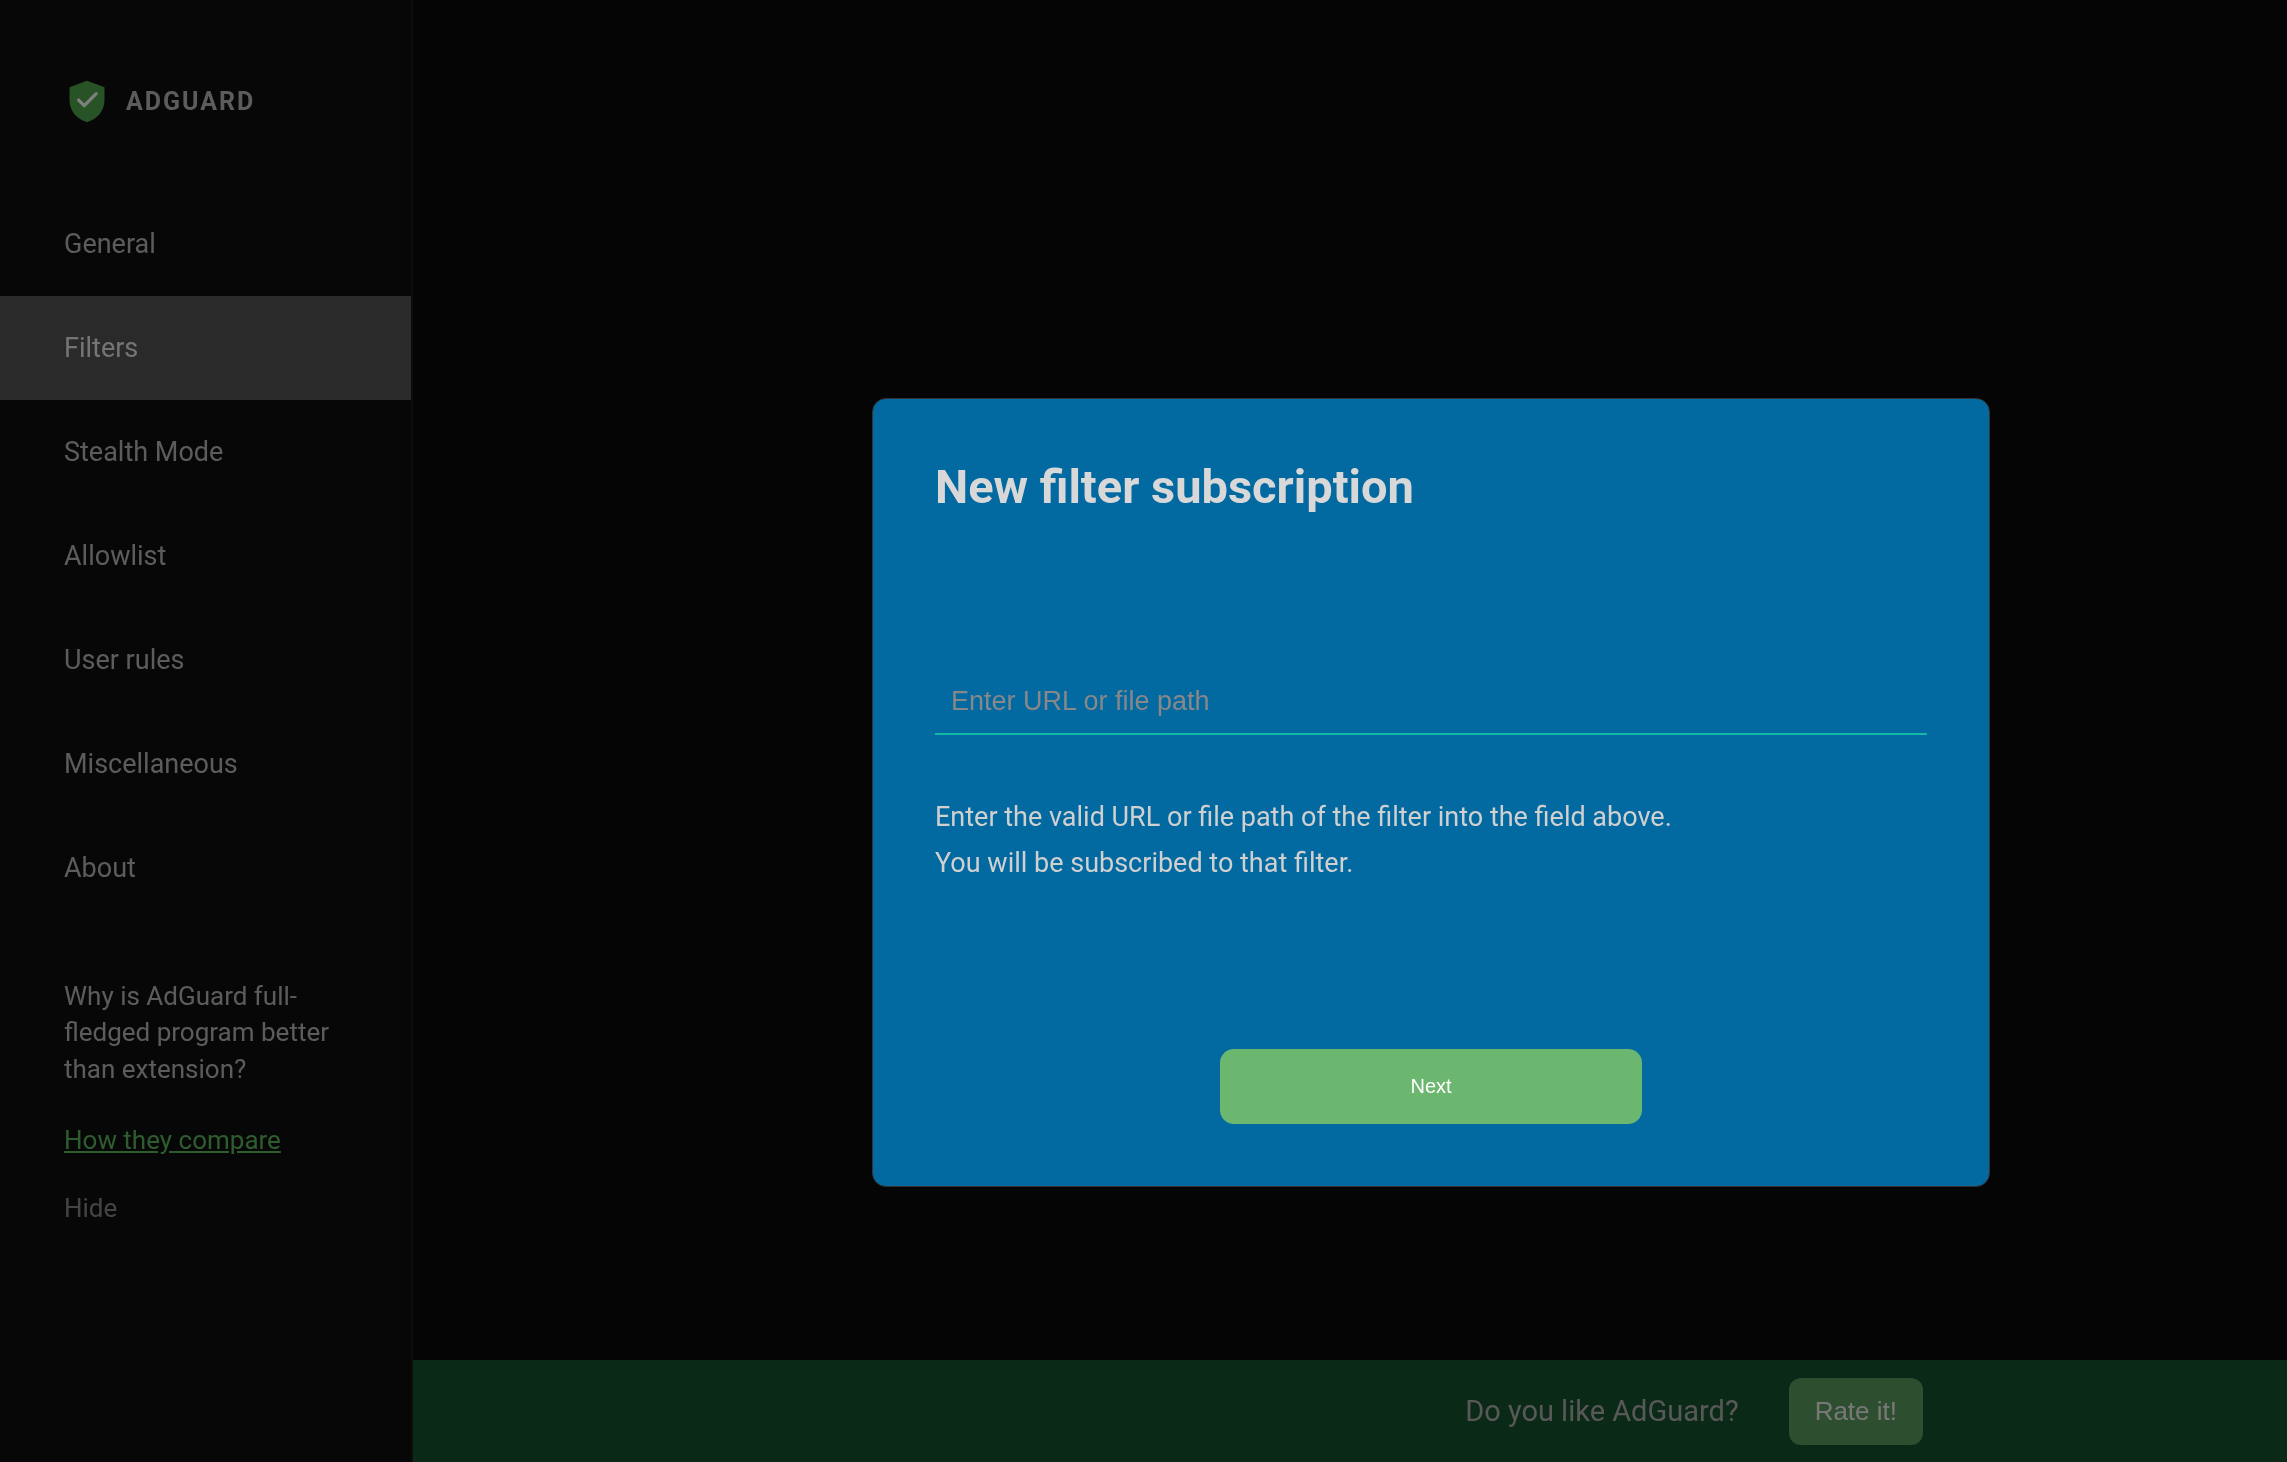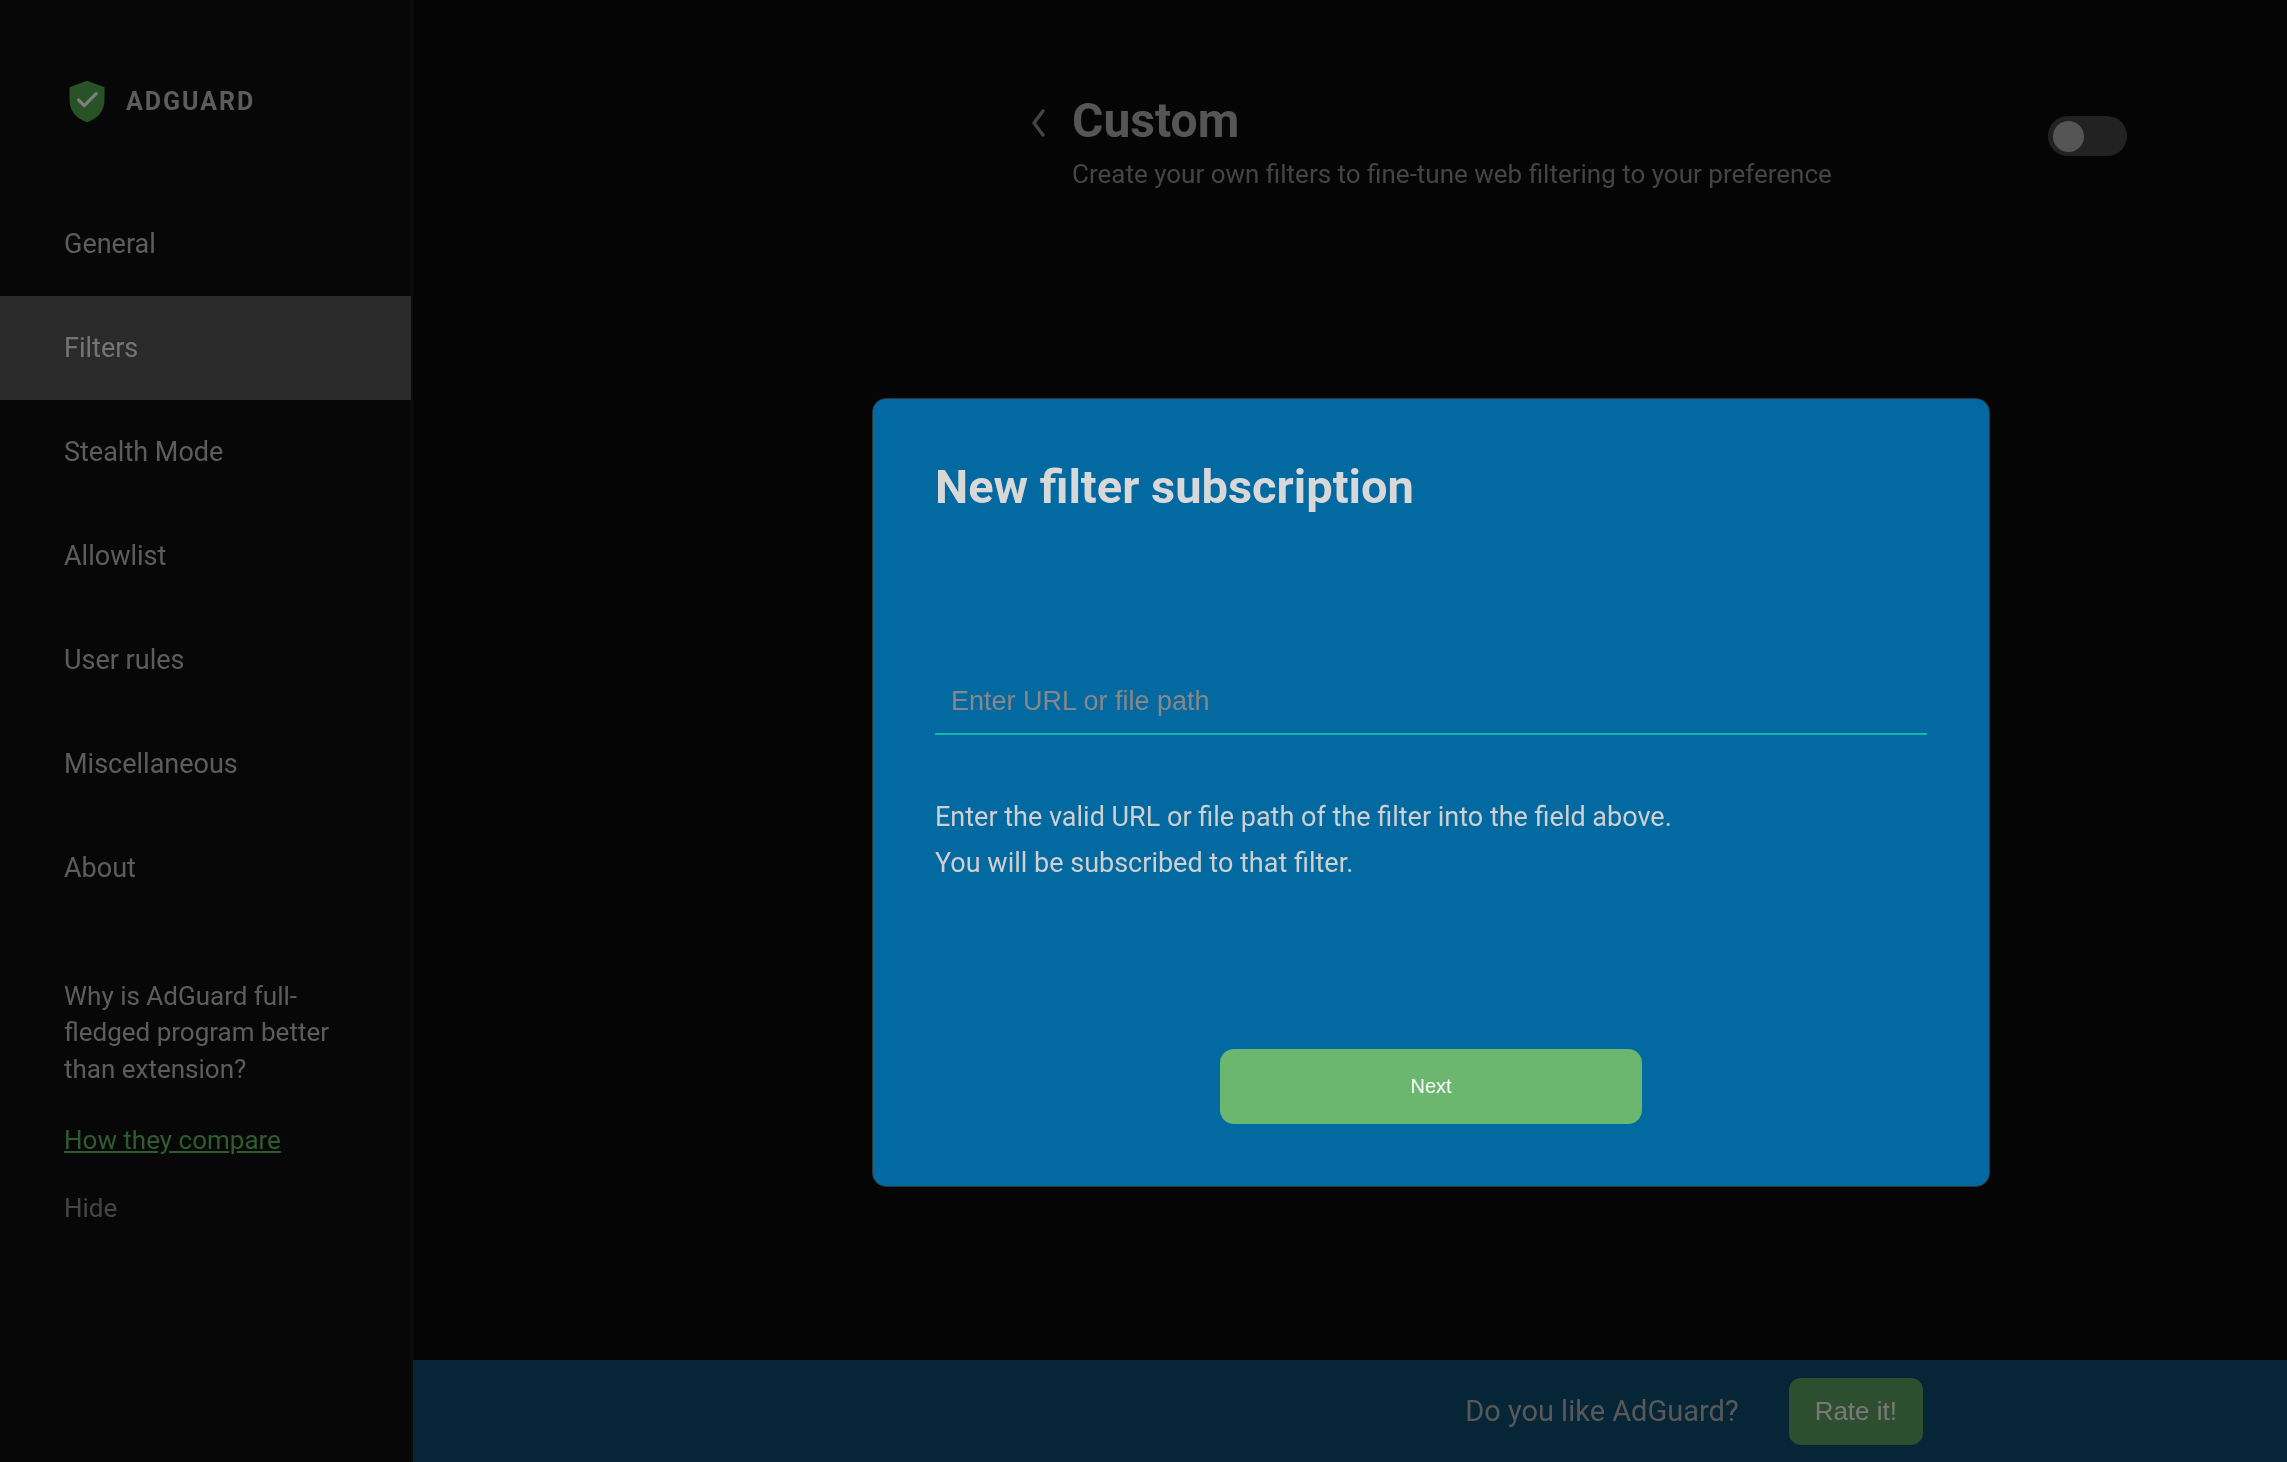--- a/index.html
+++ b/index.html
@@ -164,21 +164,21 @@
       left: 5px;
     }
     
     
     .footer-bar {
       position: absolute;
       bottom: 0;
       left: 0;
       right: 0;
       height: 102px;
-      background: #0c4a6e;
+      background: #14532d;
       display: flex;
       align-items: center;
       justify-content: flex-end;
       padding-right: 364px;
       gap: 34px;
     }
     
     .footer-text {
       color: #b0b0b0;
       font-size: 29px;
@@ -290,38 +290,20 @@
     </div>
 
     <div class="sidebar-promo">
       <div class="promo-text">Why is AdGuard full-fledged program better than extension?</div>
       <div class="promo-link">How they compare</div>
       <div class="hide-link">Hide</div>
     </div>
   </div>
 
   <div class="main-content">
-    <div class="header">
-      <div class="header-left">
-        <div class="back-button">
-          <svg width="22" height="34" viewBox="0 0 22 34">
-            <path d="M15 5 L6 17 L15 29" stroke="#888" stroke-width="3.5" fill="none" stroke-linecap="round" stroke-linejoin="round"></path>
-          </svg>
-        </div>
-        <div class="header-text">
-          <div class="page-title">Custom</div>
-          <div class="page-subtitle">Create your own filters to fine-tune web filtering to your preference</div>
-        </div>
-      </div>
-      <div class="toggle-container">
-        <div class="toggle">
-          <div class="toggle-knob"></div>
-        </div>
-      </div>
-    </div>
 
     <div class="footer-bar">
       <span class="footer-text">Do you like AdGuard?</span>
       <button class="rate-button">Rate it!</button>
     </div>
   </div>
 </div>
 
 <div class="dim-overlay"></div>
 

